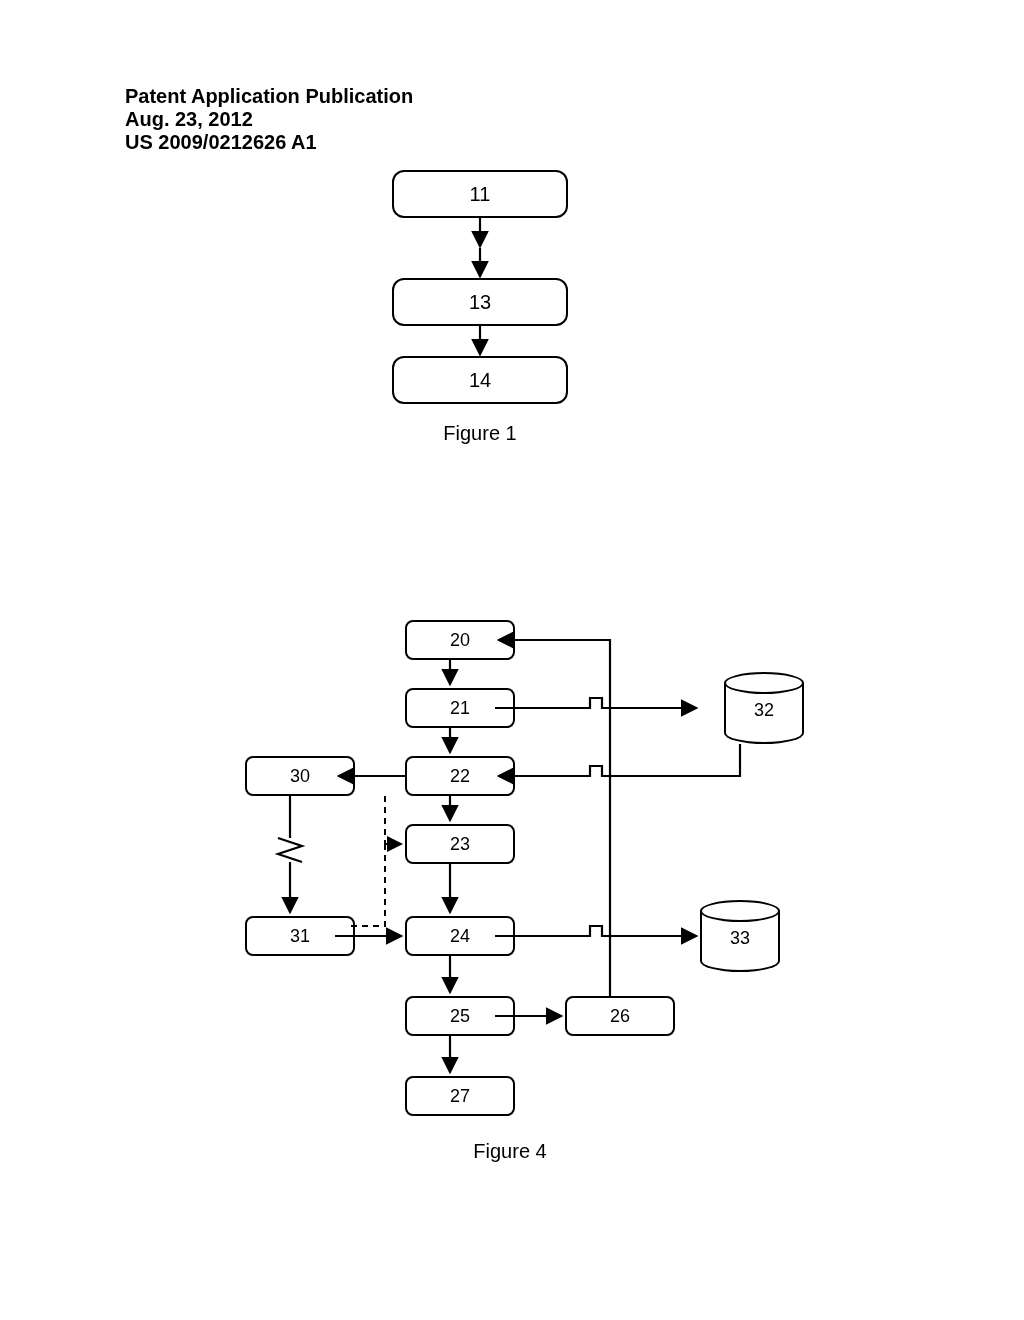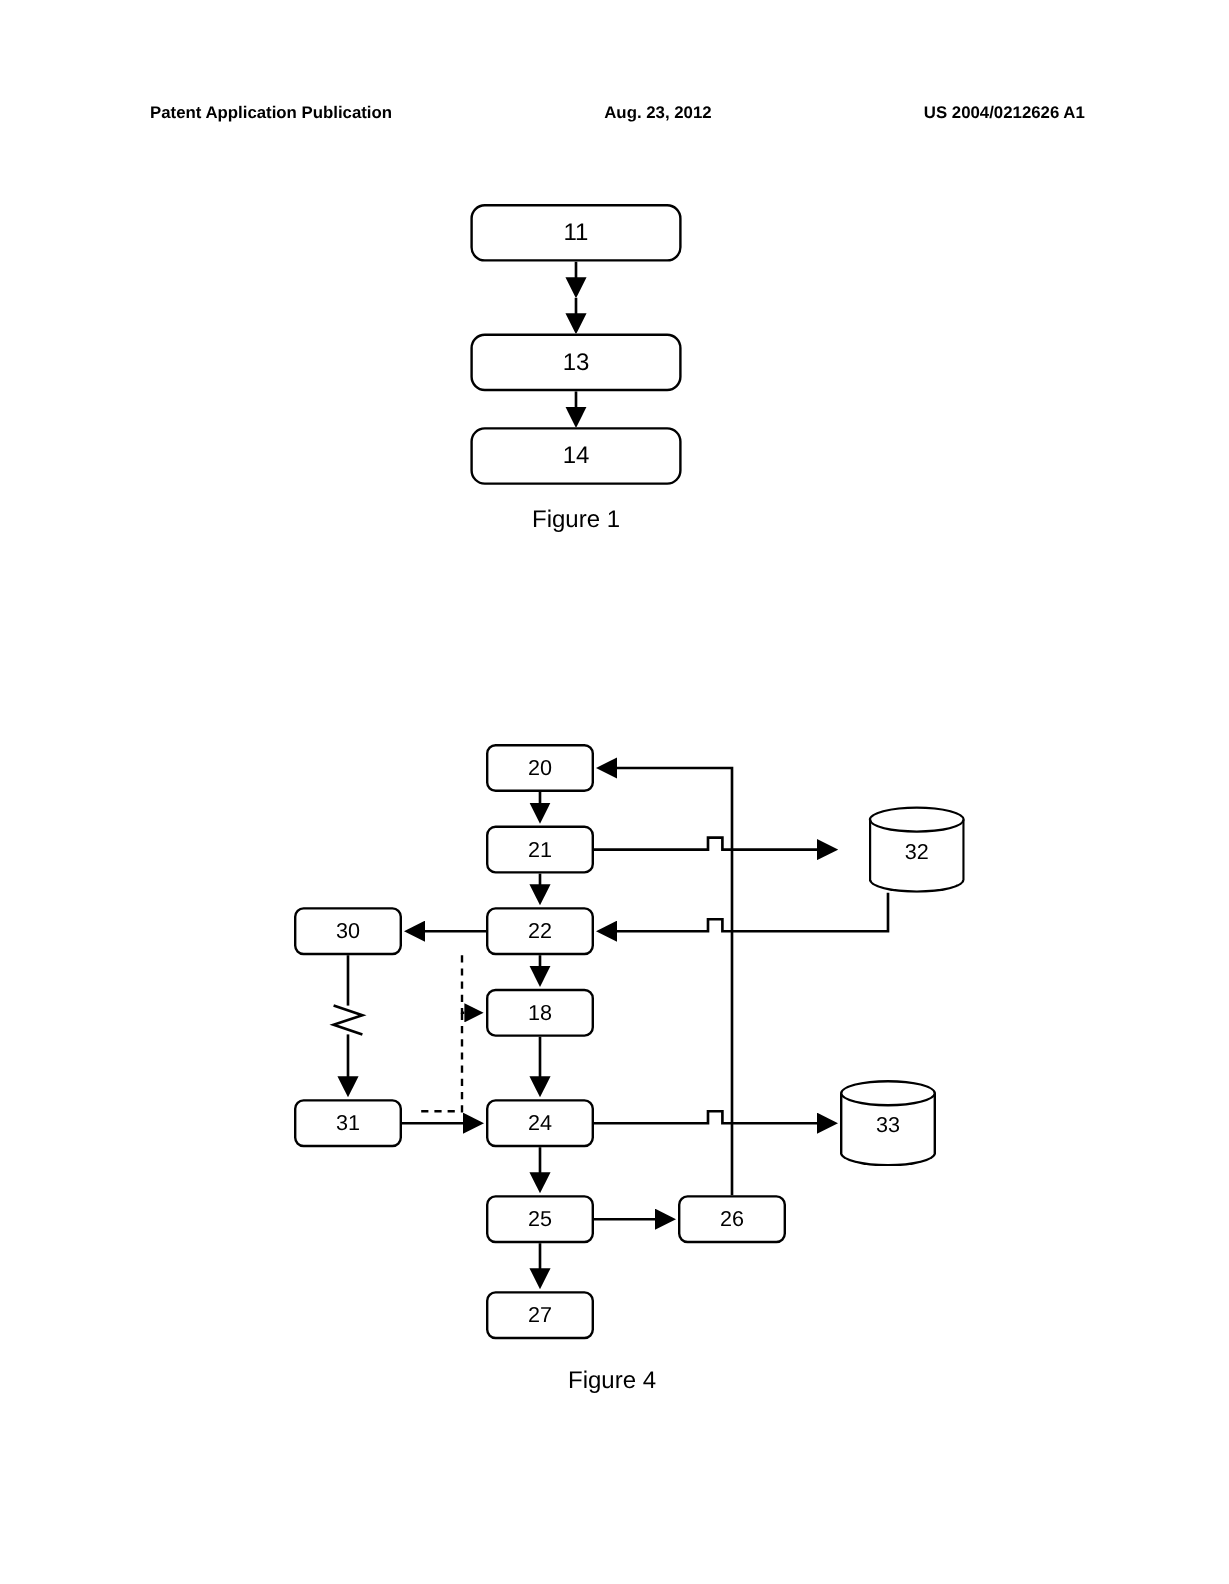--- a/index.html
+++ b/index.html
@@ -12,21 +12,22 @@
     position: relative;
   }
   .header {
     position: absolute;
     top: 85px;
     left: 0;
     right: 0;
     display: flex;
     justify-content: space-between;
     padding: 0 120px 0 125px;
-    font-size: 14px;
+    font-size: 20px;
+    flex-direction: column;
   }
   .header-left { font-weight: bold; }
   .header-center { font-weight: bold; }
   .header-right { font-weight: bold; }
 
   .diagram-area {
     position: absolute;
     top: 140px;
     left: 0;
     width: 1024px;
@@ -62,21 +63,21 @@
   
   .fig2 {
     position: absolute;
     top: 480px;
     left: 190px;
     width: 640px;
     height: 550px;
   }
   .box2 {
     position: absolute;
-    width: 90px;
+    width: 110px;
     height: 40px;
     border: 2.5px solid #000;
     border-radius: 8px;
     background: #fff;
     display: flex;
     align-items: center;
     justify-content: center;
     font-size: 18px;
   }
   .cyl {
@@ -127,21 +128,21 @@
     text-align: center;
     font-size: 20px;
   }
 </style>
 </head>
 <body>
 
 <div class="header">
   <div class="header-left">Patent Application Publication</div>
   <div class="header-center">Aug. 23, 2012</div>
-  <div class="header-right">US 2004/0212626 A1</div>
+  <div class="header-right">US 2009/0212626 A1</div>
 </div>
 
 <div class="diagram-area">
 
   <div class="fig1">
     <div class="box1">11</div>
     <div class="gap1">
         <svg width="20" height="30">
           <defs>
             <marker id="ah1" markerWidth="8" markerHeight="8" refX="5" refY="4" orient="auto">
@@ -164,21 +165,21 @@
       </div>
     <div class="box1">14</div>
     <div class="fig-caption">Figure 1</div>
   </div>
 
   <div class="fig2">
 
     <div class="box2" style="left:215px; top:0px;">20</div>
     <div class="box2" style="left:215px; top:68px;">21</div>
     <div class="box2" style="left:215px; top:136px;">22</div>
-    <div class="box2" style="left:215px; top:204px;">18</div>
+    <div class="box2" style="left:215px; top:204px;">23</div>
     <div class="box2" style="left:215px; top:296px;">24</div>
     <div class="box2" style="left:215px; top:376px;">25</div>
     <div class="box2" style="left:215px; top:456px;">27</div>
 
     <div class="box2" style="left:55px; top:136px;">30</div>
     <div class="box2" style="left:55px; top:296px;">31</div>
 
     <div class="box2" style="left:375px; top:376px;">26</div>
 
     <div class="cyl" style="left:510px; top:52px;margin-left:24px;">

